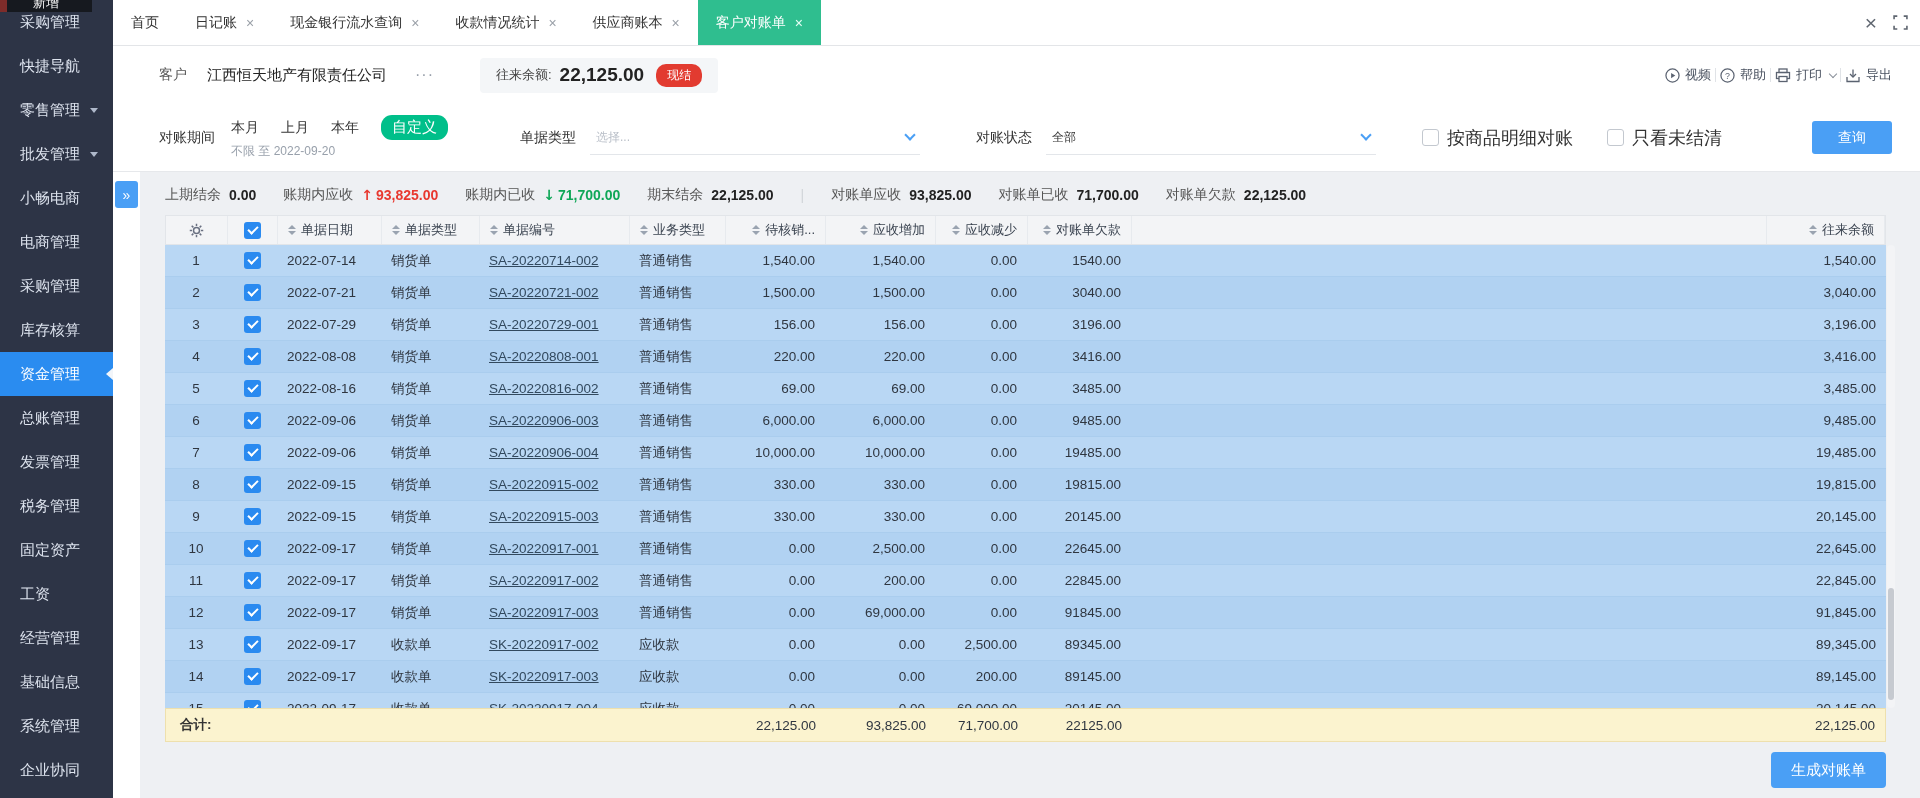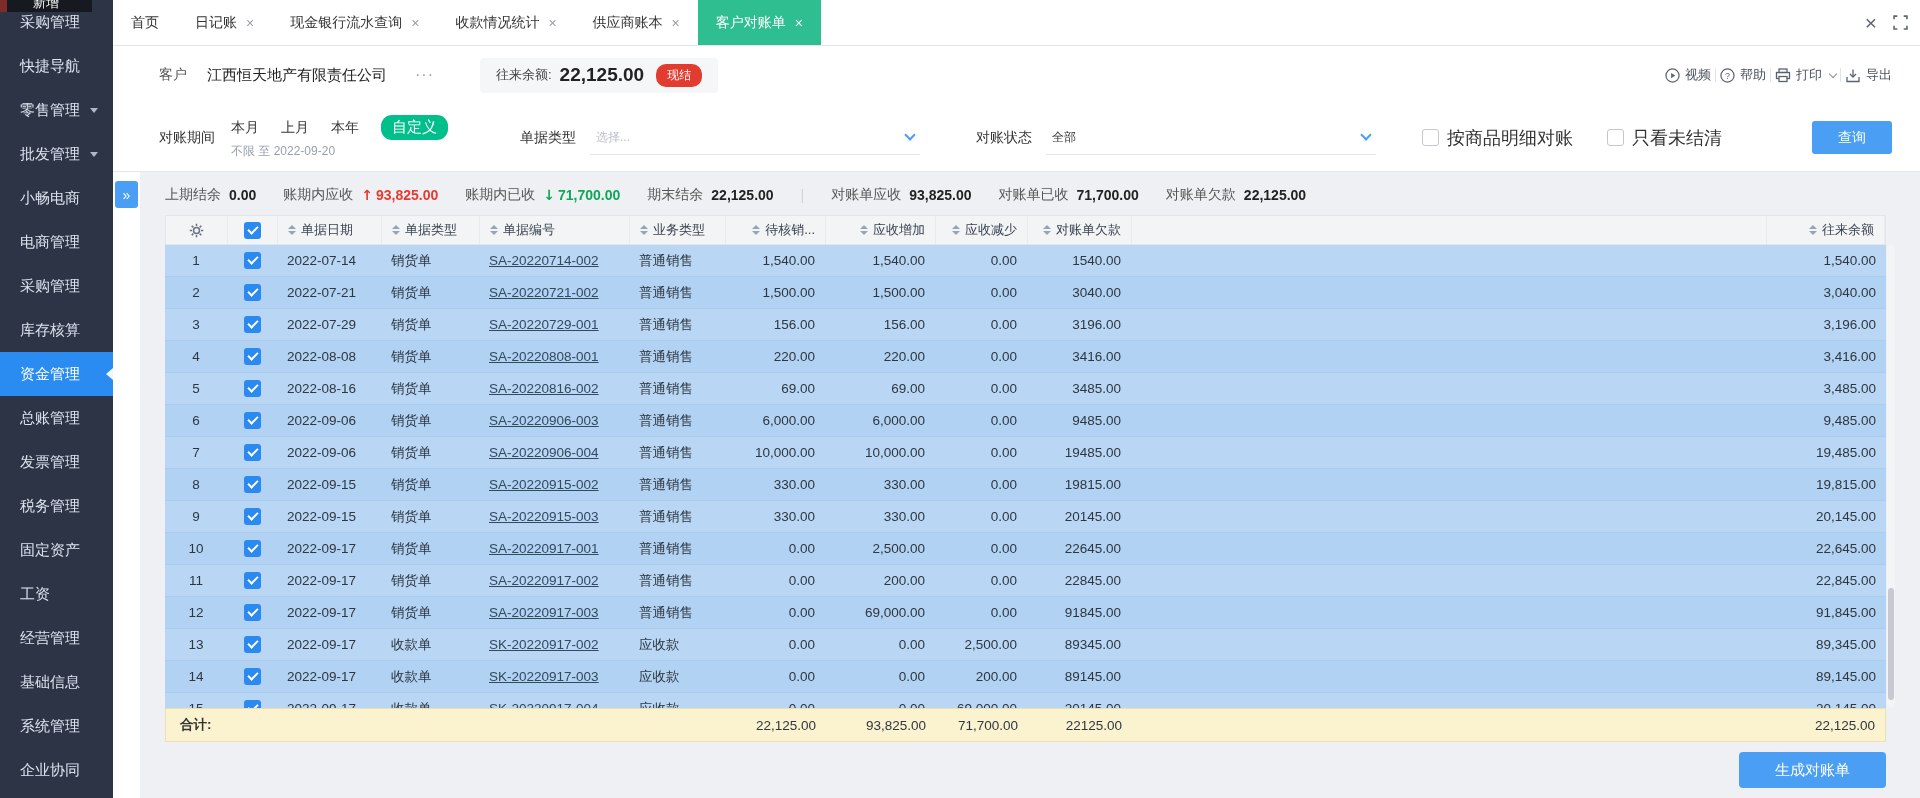--- a/index.html
+++ b/index.html
@@ -99,21 +99,21 @@
   .td{display:flex;align-items:center;padding:0 10px;font-size:13.5px;color:#2f3640;overflow:hidden;white-space:nowrap}
   .td.num{justify-content:flex-end;font-variant-numeric:tabular-nums}
   .td.c-center{justify-content:center}
   .doclink{text-decoration:underline;color:#32495e;cursor:pointer}
   .total-row{height:34px;background:#fbf3cf;border:1px solid #eee0ad;font-size:13.5px}
   .t-label{grid-column:1/3;font-weight:bold;color:#333;padding-left:14px}
   .t-pending{grid-column:7}.t-inc{grid-column:8}.t-dec{grid-column:9}.t-owed{grid-column:10}.t-bal{grid-column:12}
   .vscroll{position:absolute;right:-9px;top:30px;width:8px;height:463px;background:#f3f4f6;border-radius:4px;cursor:pointer}
   .vscroll-thumb{position:absolute;left:1px;right:1px;bottom:8px;height:112px;background:#c6cad0;border-radius:3px}
 
-  .gen-btn{position:absolute;right:34px;bottom:10px;height:36px;padding:0 36px;background:#4a9ff5;color:#fff;font-size:15px;border:none;border-radius:4px;cursor:pointer}
+  .gen-btn{position:absolute;right:34px;bottom:10px;height:36px;padding:0 20px;background:#4a9ff5;color:#fff;font-size:15px;border:none;border-radius:4px;cursor:pointer}
 </style>
 </head>
 <body>
 
 <div class="app">
 
   <aside class="sidebar">
     <div class="overlay-sliver"></div>
     <div class="overlay-menu">
         <span>新增</span>

